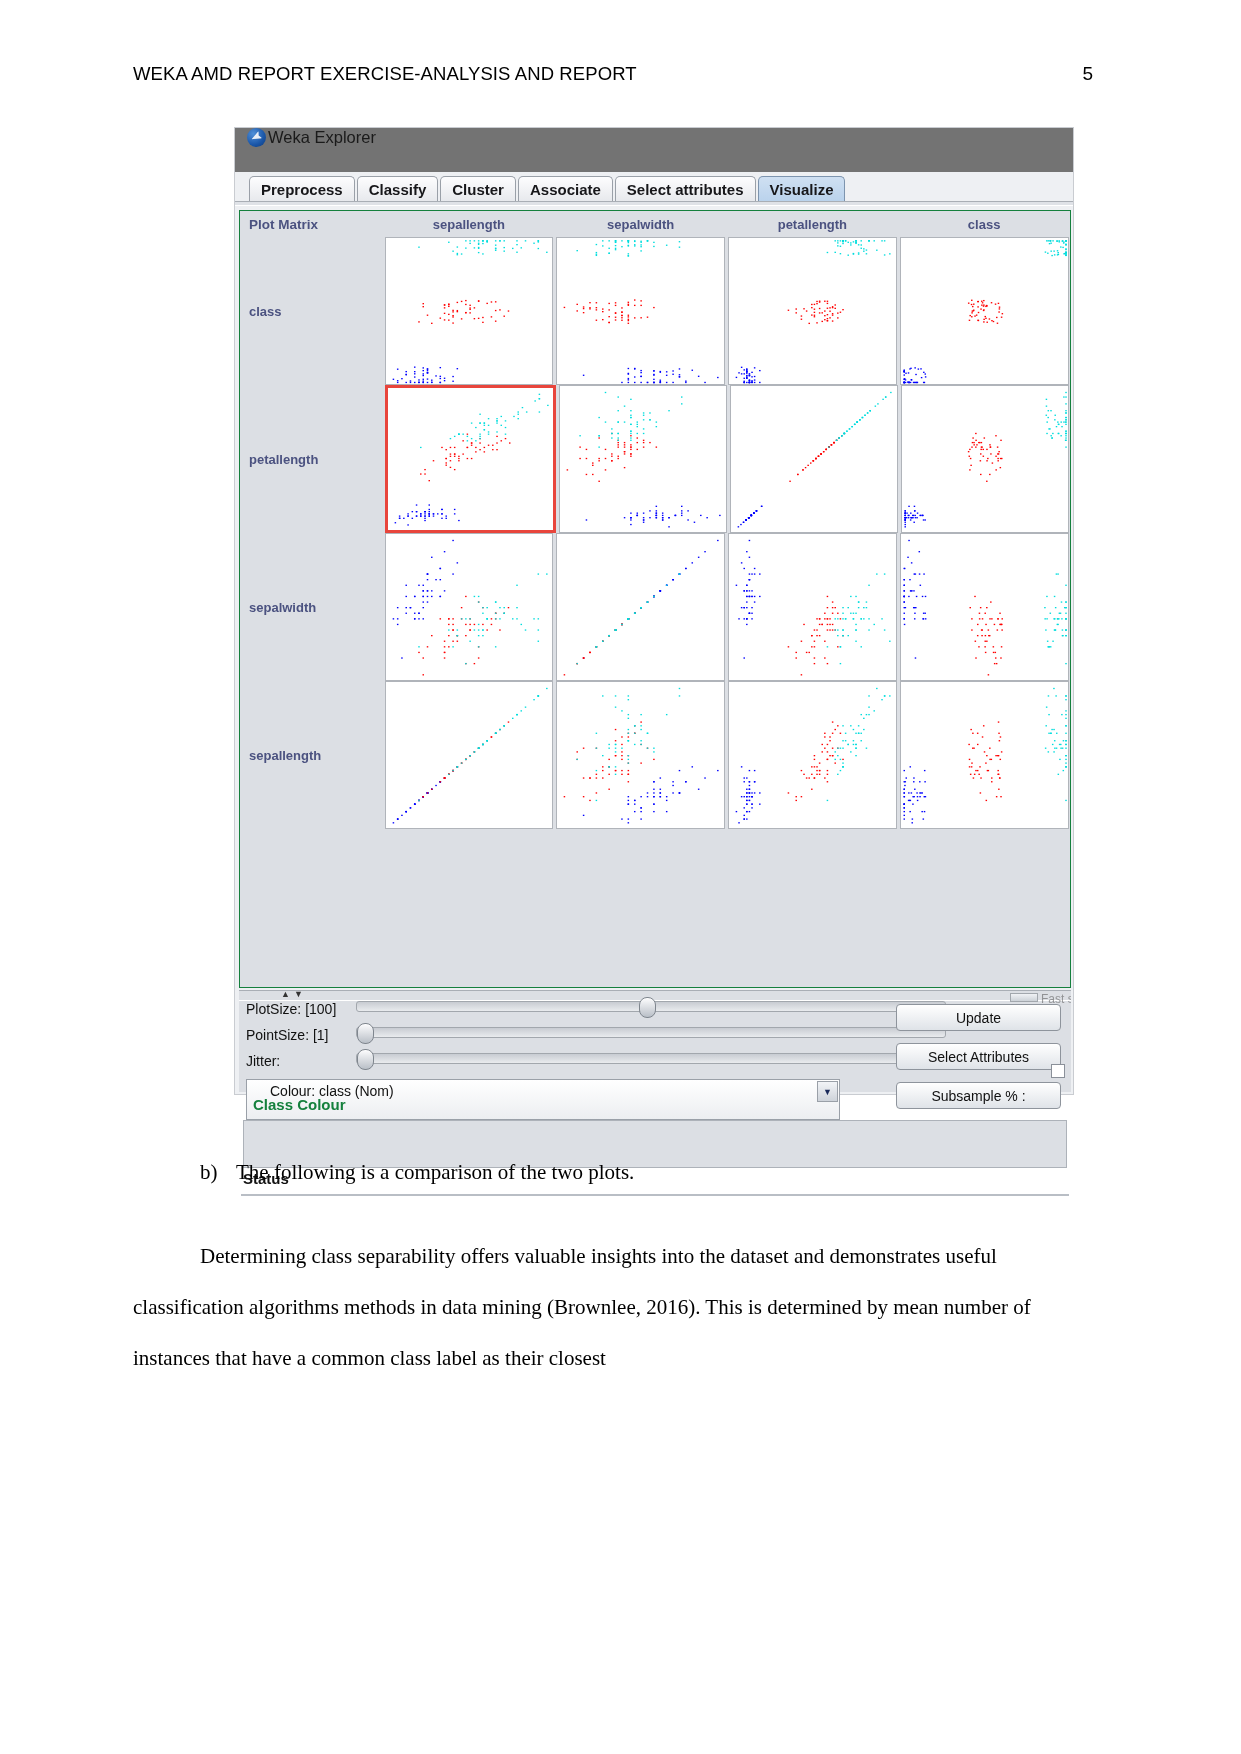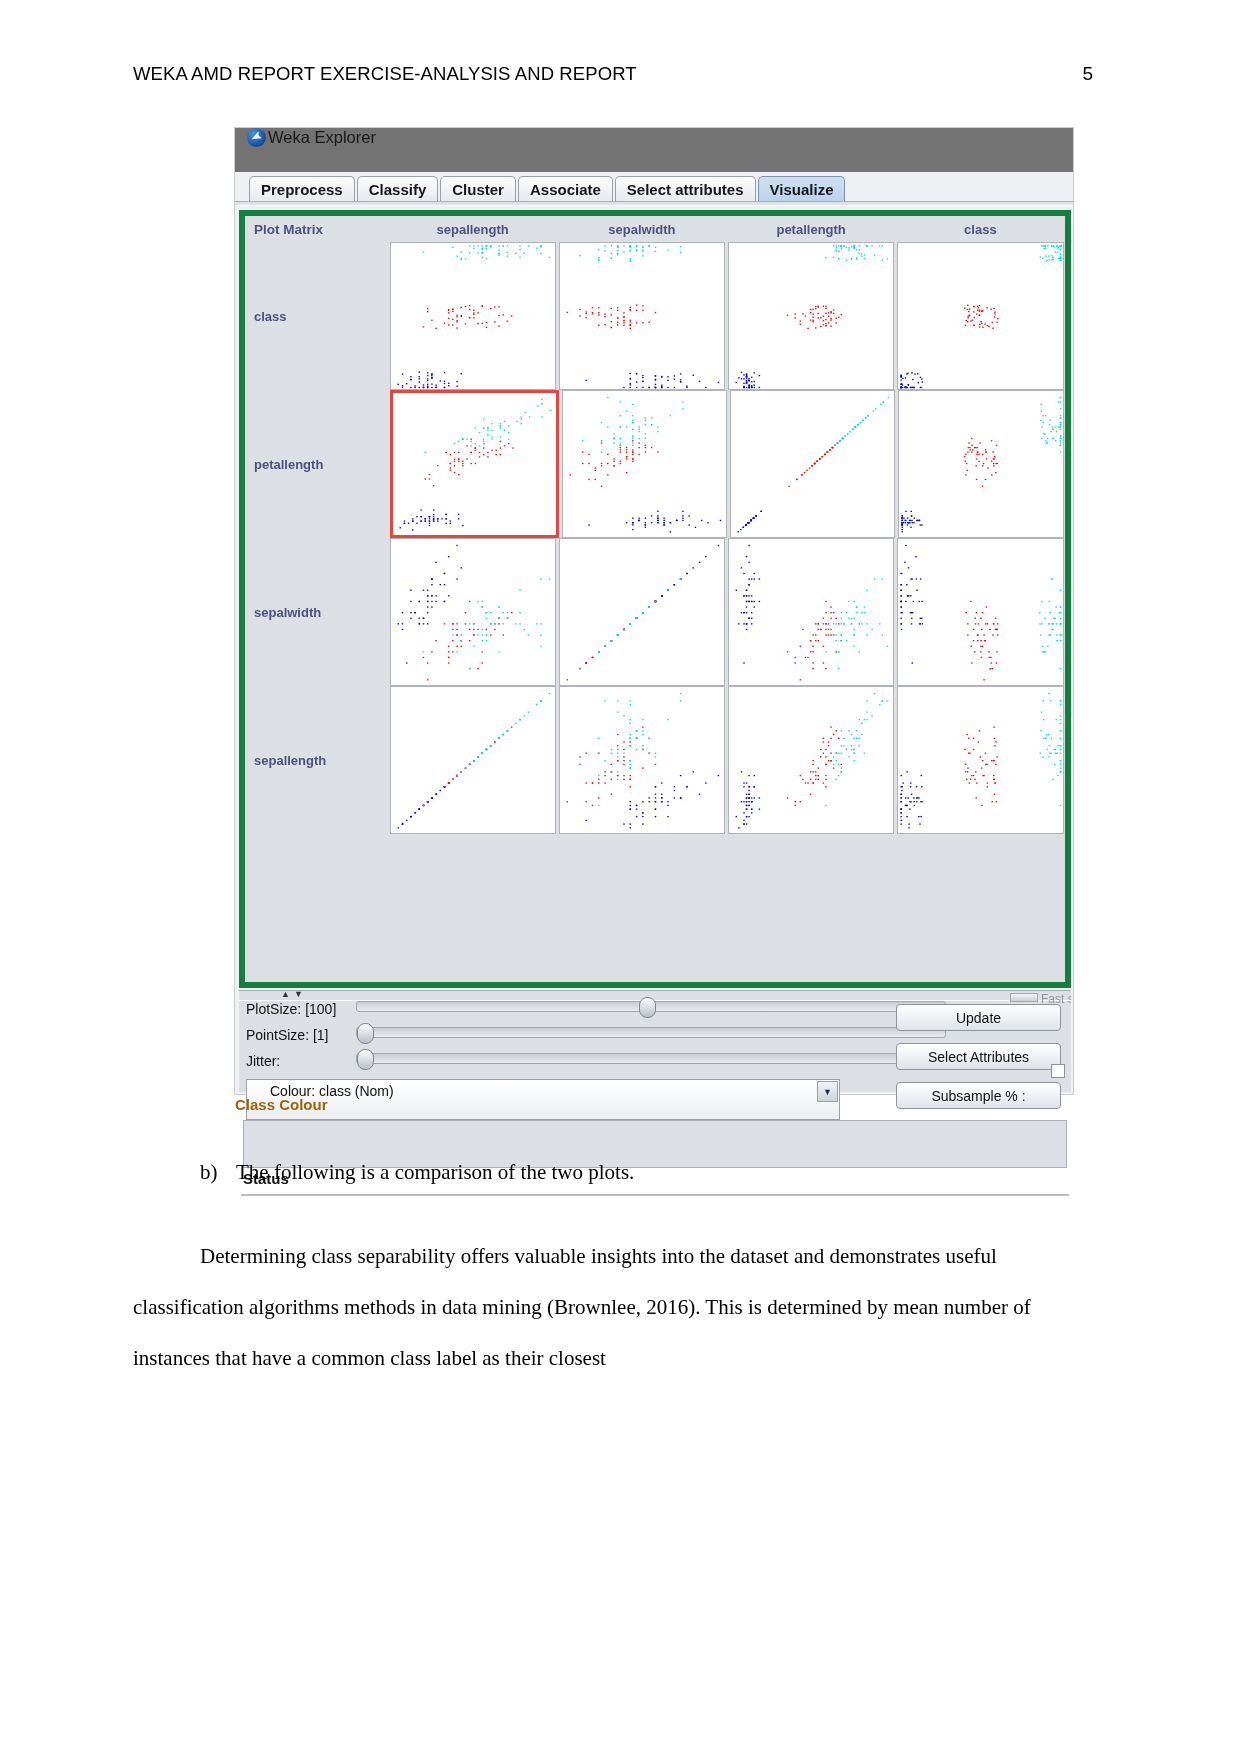--- a/index.html
+++ b/index.html
@@ -122,21 +122,21 @@
   }
 
   
   .matrix-panel {
     position: absolute;
     left: 4px;
     top: 82px;
     width: 832px;
     height: 778px;
     background: #dcdfe4;
-    border: 6px solid #15803d;
+    border: 1px solid #15803d;
     box-sizing: border-box;
   }
   .matrix-head {
     display: flex;
     height: 26px;
     align-items: center;
   }
   .matrix-head-label {
     width: 143px;
     padding-left: 9px;
@@ -310,25 +310,25 @@
     right: 6px;
     top: 74px;
     width: 12px; height: 12px;
     background: #fff;
     border: 1px solid #8a9099;
   }
 
   
   .classcolour-label {
     position: absolute;
-    left: 0;
+    left: 18px;
     top: 968px;
     font-size: 15px;
     font-weight: bold;
-    color: #a16207;
+    color: #15803d;
   }
   .classcolour-box {
     position: absolute;
     left: 8px;
     top: 992px;
     width: 824px;
     height: 48px;
     background: #dcdfe4;
     border: 1px solid #adb2b9;
     box-sizing: border-box;

